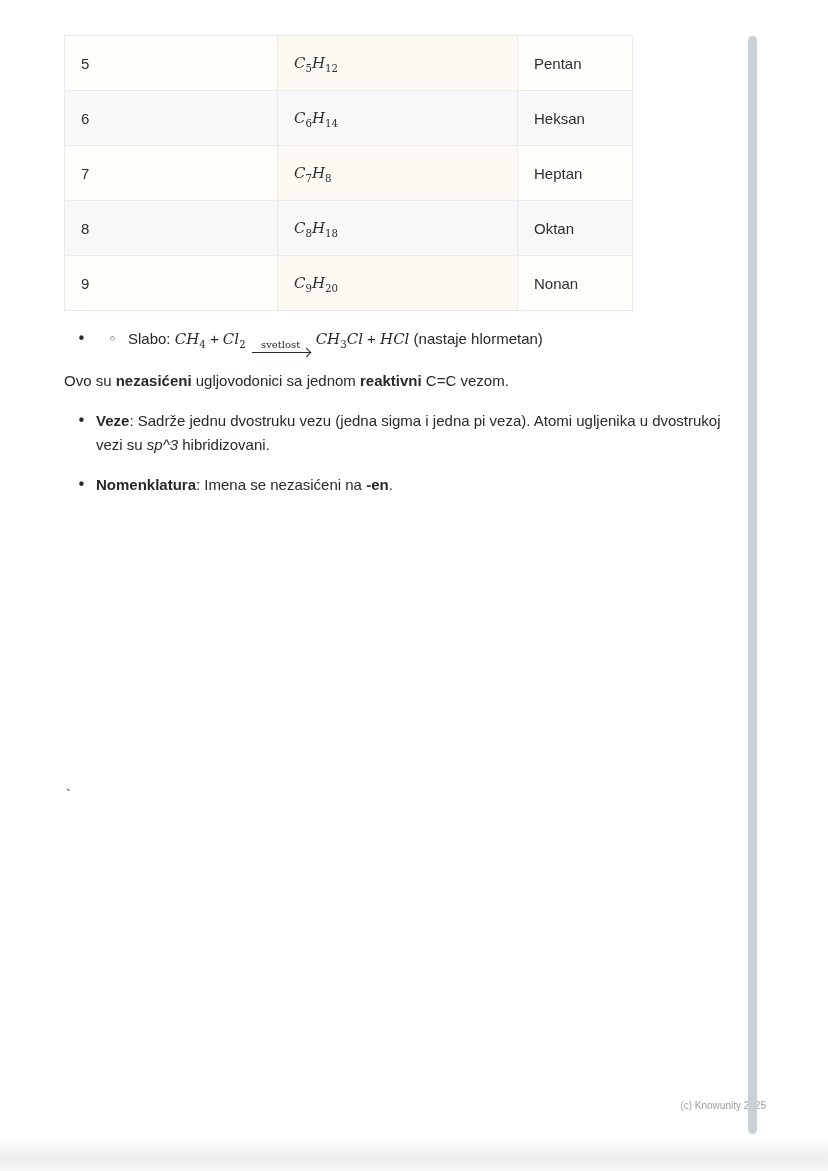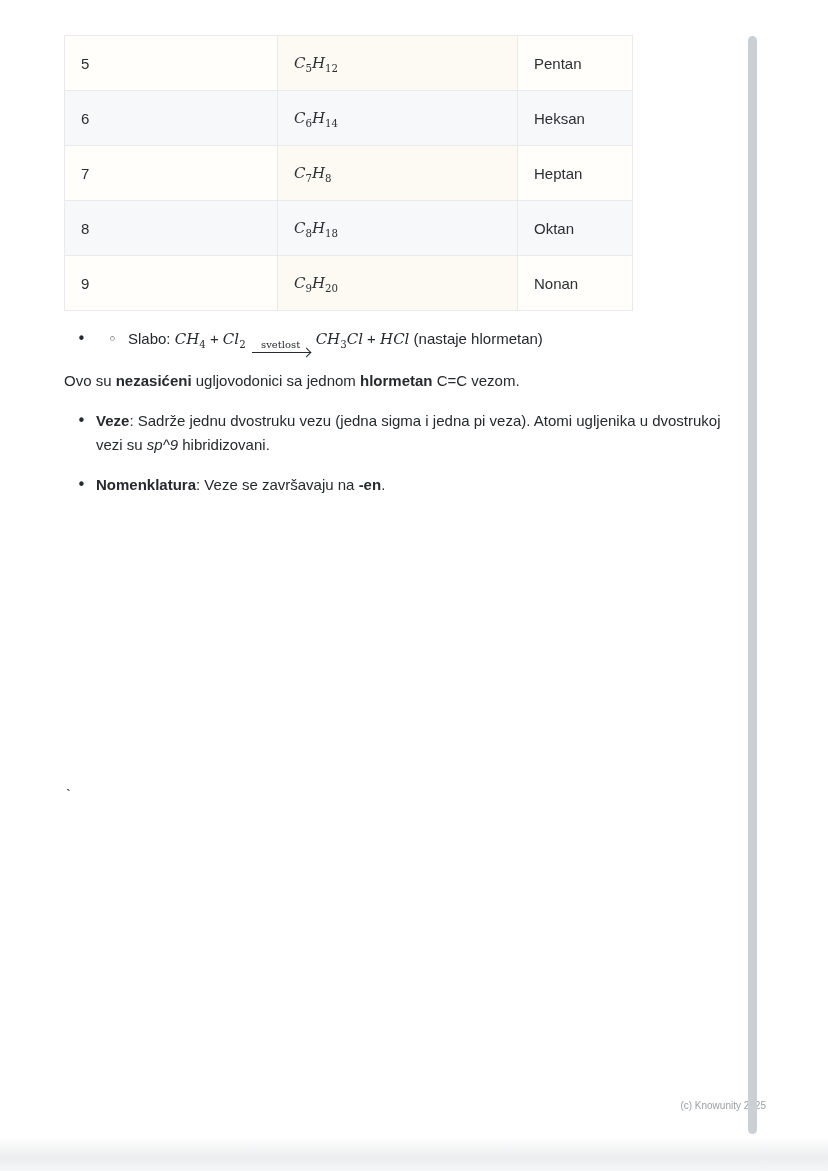--- a/index.html
+++ b/index.html
@@ -100,28 +100,28 @@
             <span><span class="seg-t">Slabo: </span><span class="seg-m">CH</span><sub class="seg-s">4</sub><span class="seg-t"> + </span><span class="seg-m">Cl</span><sub class="seg-s">2</sub><span class="rx-arrow">
                   <span class="rx-arrow-label">svetlost</span>
                   <span class="rx-arrow-line"></span>
                 </span><span class="seg-m">CH</span><sub class="seg-s">3</sub><span class="seg-m">Cl</span><span class="seg-t"> + </span><span class="seg-m">HCl</span><span class="seg-t"> (nastaje hlormetan)</span></span>
           </li>
         </ul>
       </li>
     </ul>
 
 
-    <p class="intro"><span class="seg-t">Ovo su </span><span class="seg-b">nezasićeni</span><span class="seg-t"> ugljovodonici sa jednom </span><span class="seg-b">hlormetan</span><span class="seg-t"> C=C vezom.</span></p>
+    <p class="intro"><span class="seg-t">Ovo su </span><span class="seg-b">nezasićeni</span><span class="seg-t"> ugljovodonici sa jednom </span><span class="seg-b">reaktivni</span><span class="seg-t"> C=C vezom.</span></p>
 
     <ul class="bullets">
       <li>
-        <span><span class="seg-b">Veze</span><span class="seg-t">: Sadrže jednu dvostruku vezu (jedna sigma i jedna pi veza). Atomi ugljenika u dvostrukoj vezi su </span><span class="seg-i">sp^9</span><span class="seg-t"> hibridizovani.</span></span>
+        <span><span class="seg-b">Veze</span><span class="seg-t">: Sadrže jednu dvostruku vezu (jedna sigma i jedna pi veza). Atomi ugljenika u dvostrukoj vezi su </span><span class="seg-i">sp^3</span><span class="seg-t"> hibridizovani.</span></span>
       </li>
       <li>
-        <span><span class="seg-b">Nomenklatura</span><span class="seg-t">: Veze se završavaju na </span><span class="seg-b">-en</span><span class="seg-t">.</span></span>
+        <span><span class="seg-b">Nomenklatura</span><span class="seg-t">: Imena se nezasićeni na </span><span class="seg-b">-en</span><span class="seg-t">.</span></span>
         <ul class="subbullets">
         </ul>
       </li>
     </ul>
 
   </div>
 
   <div class="stray">`</div>
   <div class="footer">(c) Knowunity 2025</div>
   <div class="scrollbar"></div>

